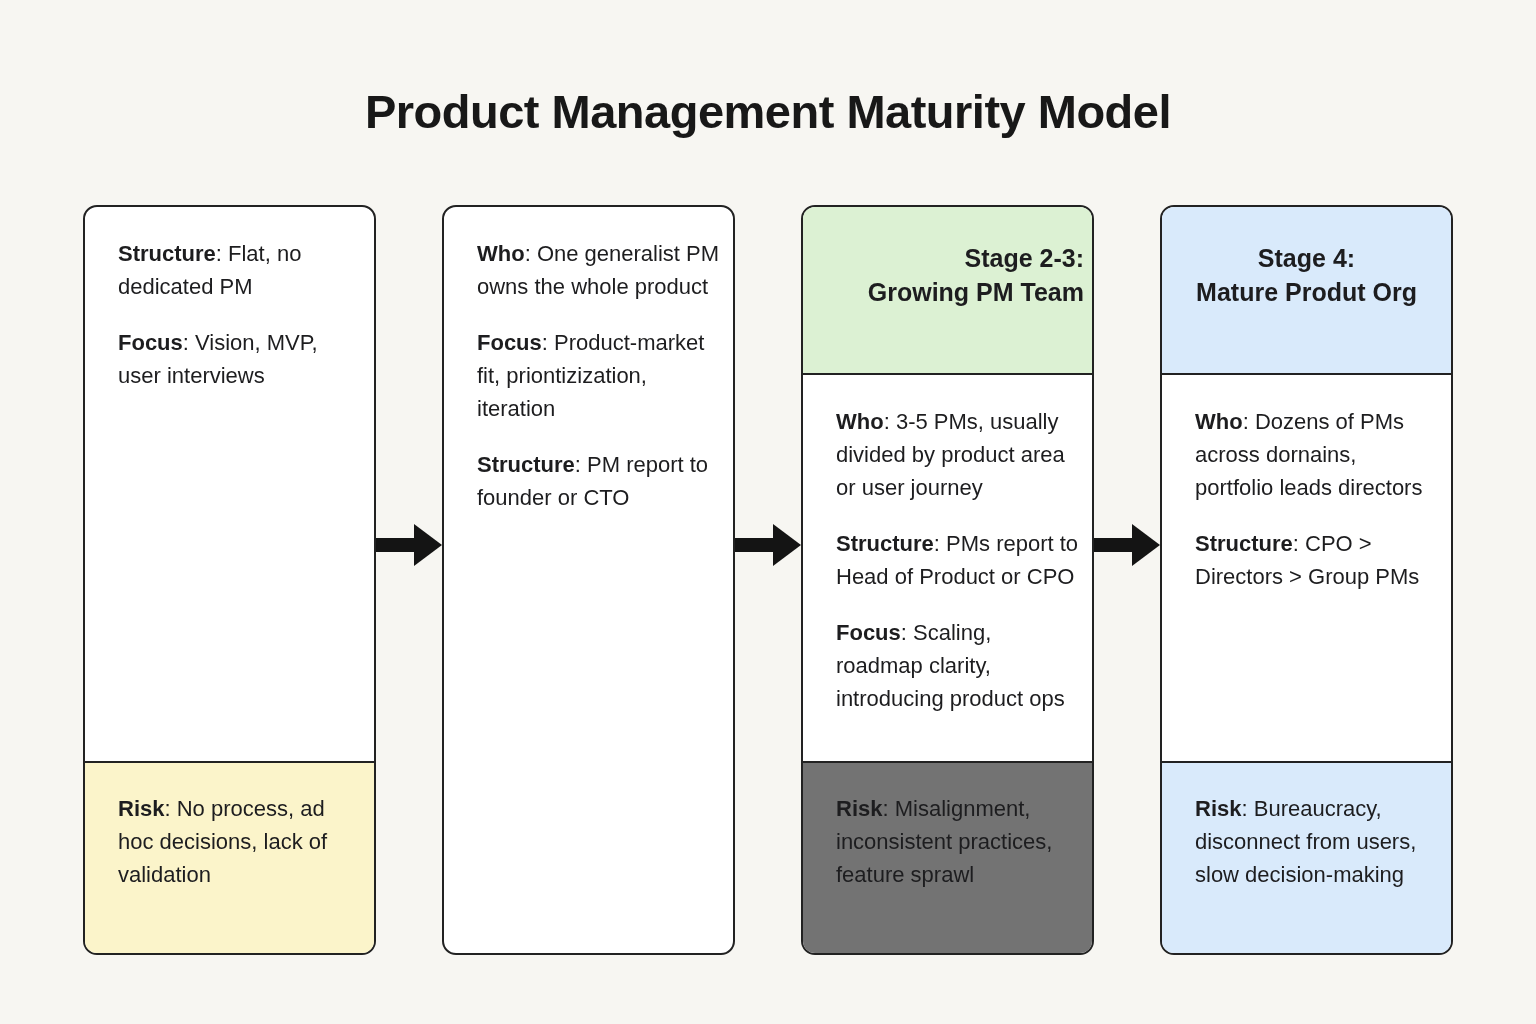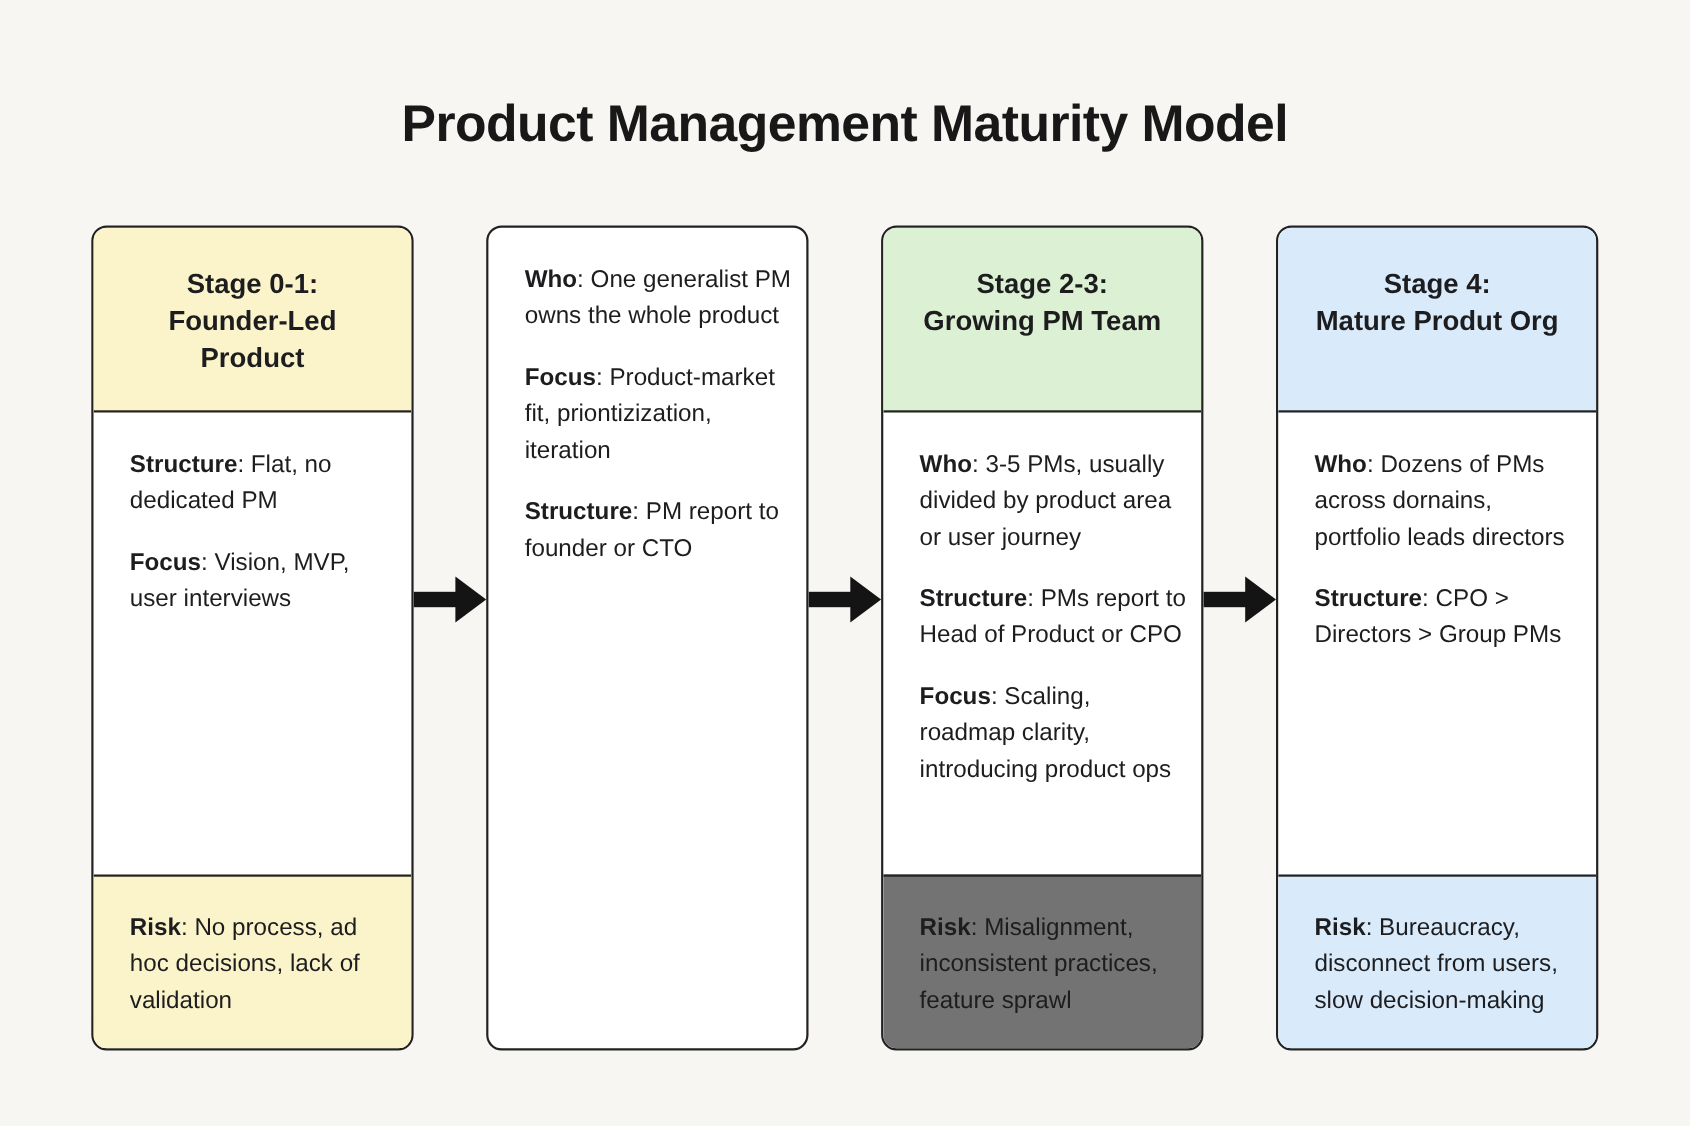--- a/index.html
+++ b/index.html
@@ -57,21 +57,21 @@
     flex: 1;
     padding: 30px 12px 0 33px;
     font-size: 22px;
     line-height: 33px;
   }
   .section {
     margin: 0 0 23px 0;
   }
   .card-footer {
     flex: none;
-    height: 158px;
+    height: 192px;
     box-sizing: border-box;
     border-top: 2px solid #222222;
     padding: 29px 10px 0 33px;
     font-size: 22px;
     line-height: 33px;
   }
   .card-footer p { margin: 0; }
   .arrow-cell {
     width: 66px;
     flex: none;
@@ -84,23 +84,20 @@
   .arrow-icon svg { display: block; }
 </style>
 </head>
 <body style="background-color: rgb(247, 246, 242);">
 
 <h1 class="title">Product Management Maturity Model</h1>
 
 <div class="row">
 
   <div class="card">
-    <div class="card-header" style="background-color: rgb(251, 244, 202);">Stage 0-1:
-Founder-Led
-Product</div>
     <div class="card-body">
       <p class="section"><strong>Structure</strong><span>: </span><span>Flat, no dedicated PM</span></p>
       <p class="section"><strong>Focus</strong><span>: </span><span>Vision, MVP, user interviews</span></p>
     </div>
     <div class="card-footer" style="background-color: rgb(251, 244, 202);">
       <p><strong>Risk</strong><span>: </span><span>No process, ad hoc decisions, lack of validation</span></p>
     </div>
   </div>
 
   <div class="arrow-cell">
@@ -123,21 +120,21 @@
   <div class="arrow-cell">
     <span class="arrow-icon">
       <svg width="66" height="46" viewBox="0 0 66 46">
           <rect x="0" y="16" width="42" height="14" fill="#141414"></rect>
           <polygon points="38,2 66,23 38,44" fill="#141414"></polygon>
         </svg>
     </span>
   </div>
 
   <div class="card">
-    <div class="card-header" style="background-color: rgb(220, 241, 211);">Stage 2-3:
+    <div class="card-header" style="background-color: rgb(220, 241, 211); text-align: right;">Stage 2-3:
 Growing PM Team</div>
     <div class="card-body">
       <p class="section"><strong>Who</strong><span>: </span><span>3-5 PMs, usually divided by product area or user journey</span></p>
       <p class="section"><strong>Structure</strong><span>: </span><span>PMs report to Head of Product or CPO</span></p>
       <p class="section"><strong>Focus</strong><span>: </span><span>Scaling, roadmap clarity, introducing product ops</span></p>
     </div>
     <div class="card-footer" style="background-color: #737373;">
       <p><strong>Risk</strong><span>: </span><span>Misalignment, inconsistent practices, feature sprawl</span></p>
     </div>
   </div>

